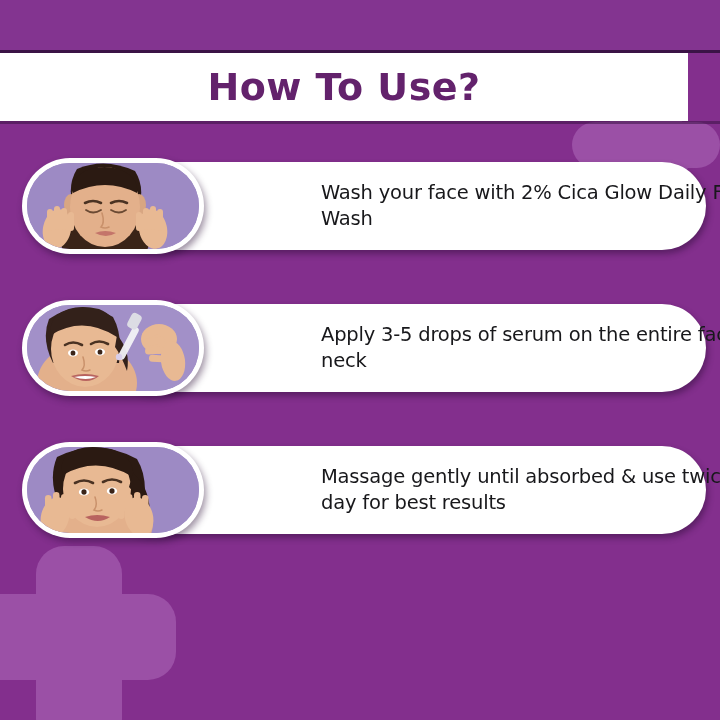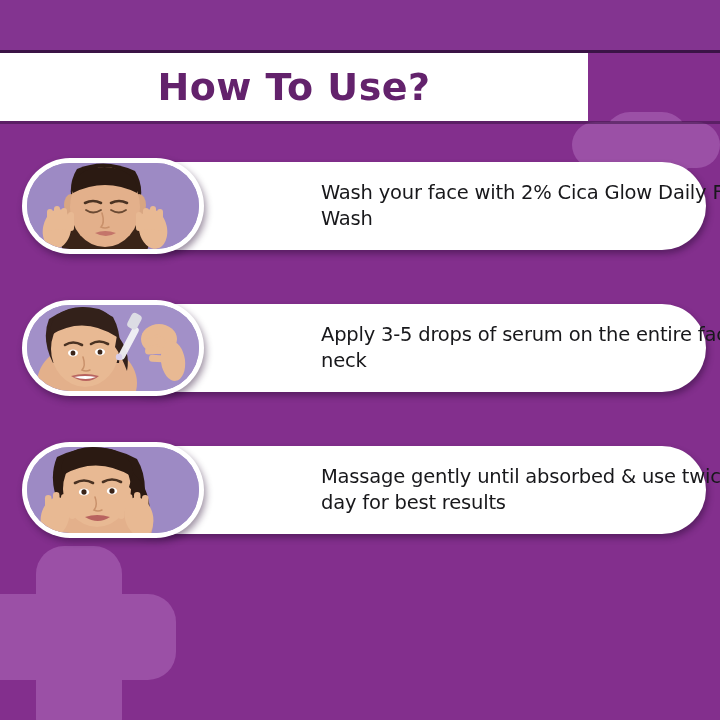--- a/index.html
+++ b/index.html
@@ -17,21 +17,21 @@
   .deco{position:absolute;background:#9B50A6;}
   .deco-tr-v{ left:604px; top:112px; width:84px; height:78px; border-radius:26px;}
   .deco-tr-h{ left:572px; top:122px; width:148px; height:46px; border-radius:26px;}
   .deco-bl-v{ left:36px; top:546px; width:86px; height:200px; border-radius:28px;}
   .deco-bl-h{ left:-30px; top:594px; width:206px; height:86px; border-radius:28px;}
 
   
   .top-strip{position:absolute;left:0;top:0;width:720px;height:50px;background:#833490;}
   .strip-line{position:absolute;left:0;top:50px;width:720px;height:3px;background:#3B1346;}
   .title-band{
-    position:absolute;left:0;top:53px;width:588px;height:68px;background:#FFFFFF;
+    position:absolute;left:0;top:53px;width:688px;height:68px;background:#FFFFFF;
     display:flex;align-items:center;justify-content:center;
   }
   .title-band-shadow{position:absolute;left:0;top:121px;width:720px;height:3px;
     background:rgba(59,19,70,.55);}
   .title{
     font-size:38px;font-weight:bold;color:#63226C;letter-spacing:.5px;
     font-family:"DejaVu Sans", sans-serif;
   }
 
   

